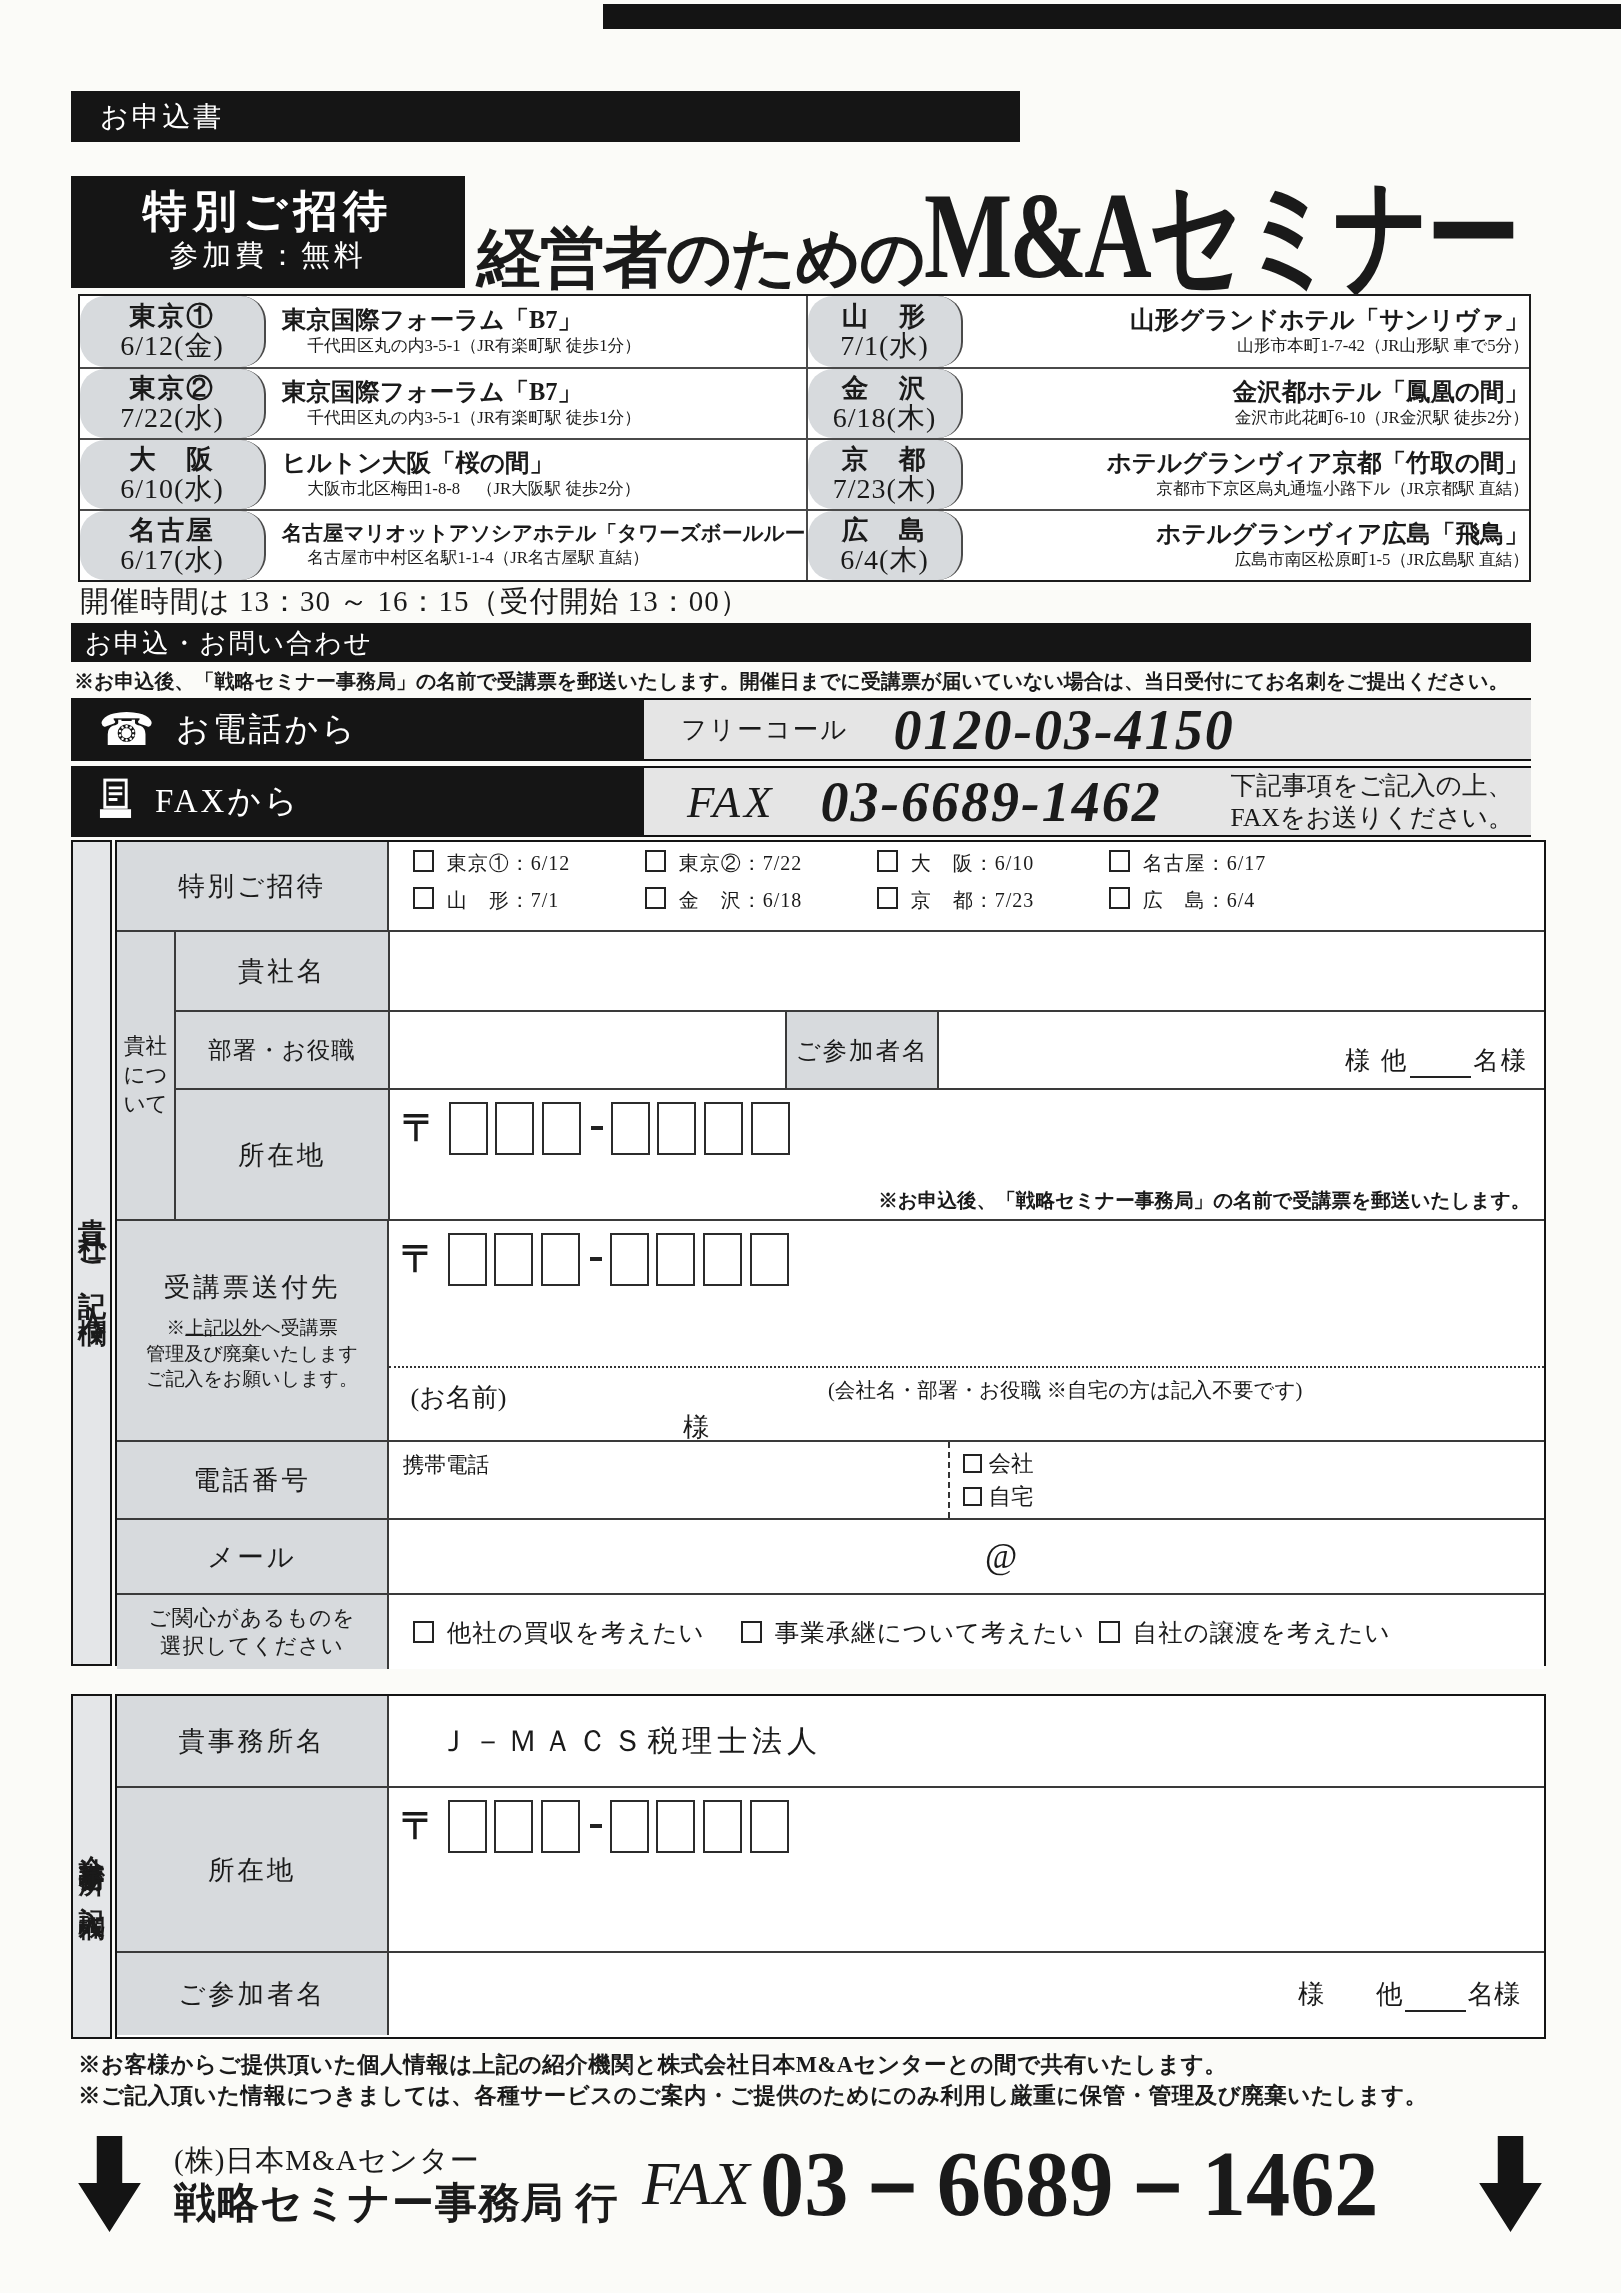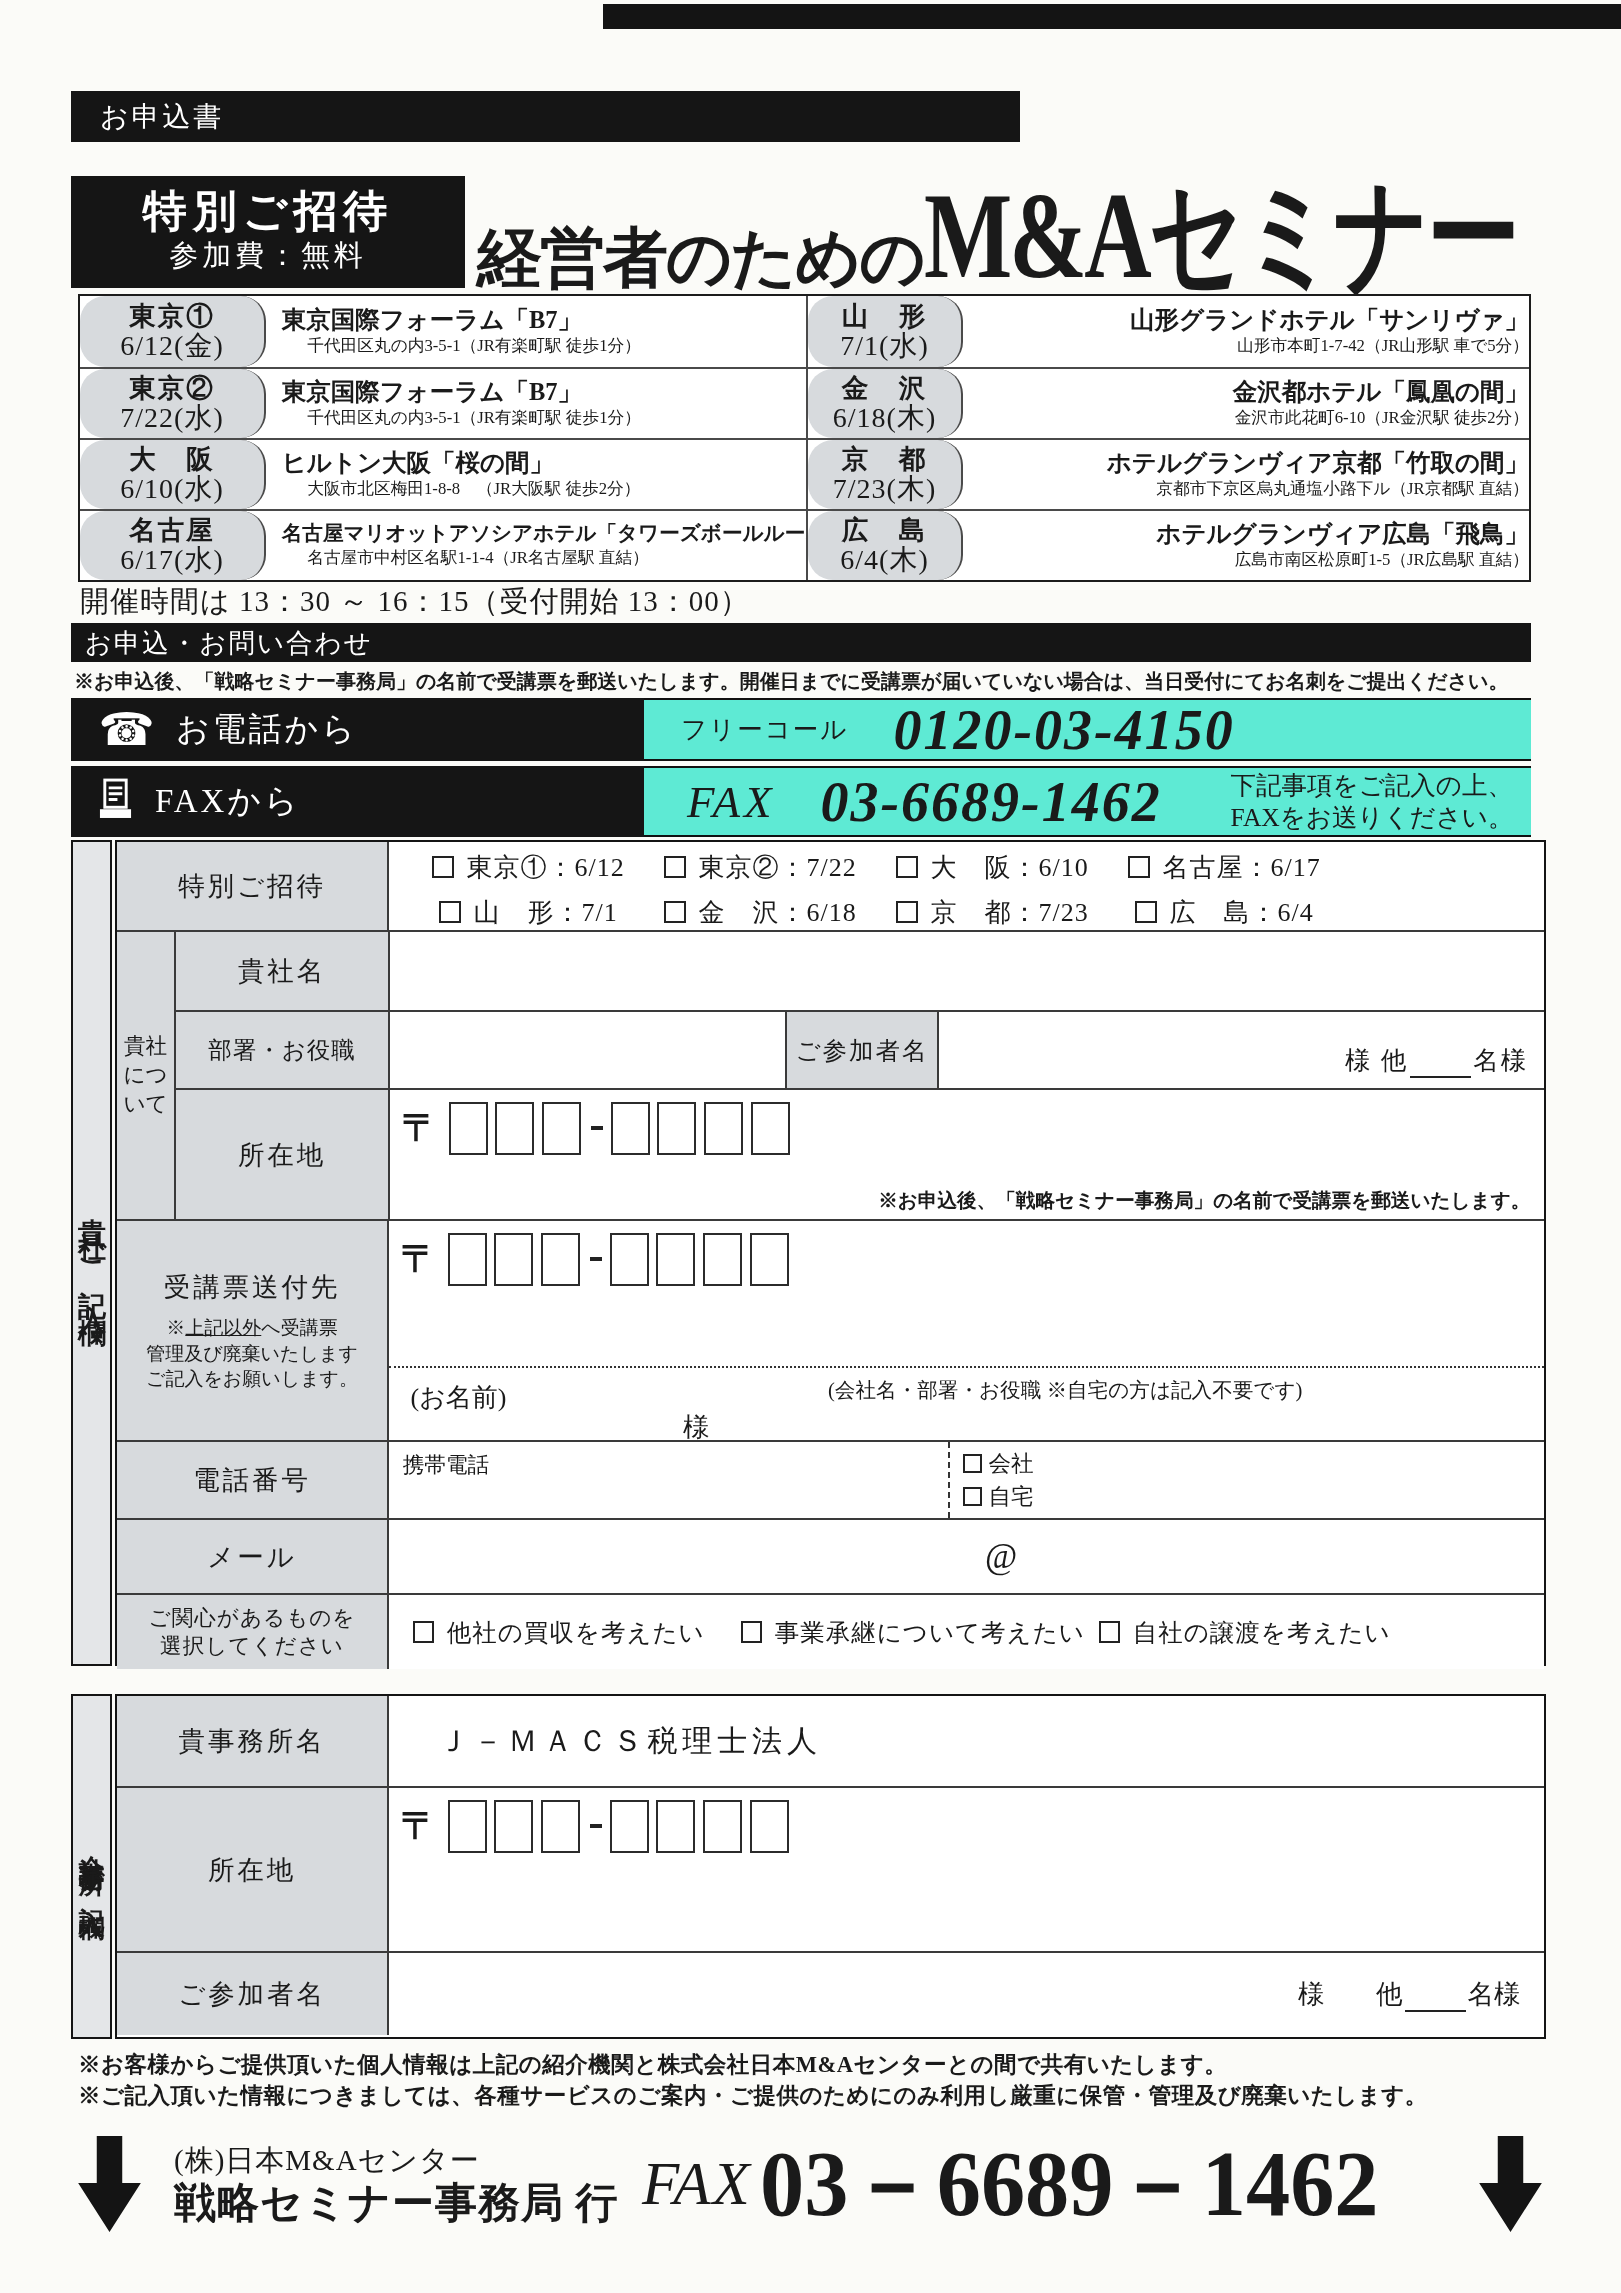--- a/index.html
+++ b/index.html
@@ -39,21 +39,21 @@
   
   .contactbar { position:absolute; left:71px; top:623px; width:1460px; height:39px; background:#151515; color:#fff;
                 display:flex; align-items:center; padding-left:13.7px; font-size:26.5px; letter-spacing:2px; }
   .contactnote { position:absolute; left:74px; top:668px; width:1457px; font-size:20px; font-weight:bold; }
 
   .crow { position:absolute; left:71px; width:1460px; display:flex; }
   .crow.phone { top:698px; height:63px; } .crow.fax { top:766px; height:71px; }
   .blacklabel { width:573px; background:#151515; color:#fff; display:flex; align-items:center; gap:21.6px; padding-left:27.4px; }
   .blacklabel .t { font-size:33px; letter-spacing:2.9px; }
   .phone-glyph { font-size:45px; line-height:1; font-family:"DejaVu Sans",sans-serif; }
-  .cbody { flex:1; border-top:2px solid #111; border-bottom:2px solid #111; display:flex; align-items:center; background:#5eead4; }
+  .cbody { flex:1; border-top:2px solid #111; border-bottom:2px solid #111; display:flex; align-items:center; background:#e5e5e5; }
   .freecall { font-size:25.5px; margin-left:37px; letter-spacing:2px; }
   .bignum { font-size:56px; font-weight:bold; font-style:italic; letter-spacing:2px; margin-left:45px; }
   .faxword { font-size:45px; font-style:italic; margin-left:43px; letter-spacing:3.9px; }
   .faxnote { margin-left:auto; margin-right:17.6px; font-size:25.5px; line-height:1.25; }
 
   
   .side { position:absolute; left:71px; width:41px; border:2.9px solid #141414; background:#e4e6e8;
           display:flex; align-items:center; justify-content:center; }
   .side span { writing-mode:vertical-rl; text-orientation:upright; font-size:28px; font-weight:bold; letter-spacing:13.7px; }
   .side.s1 { top:840px; height:826px; } .side.s2 { top:1694px; height:345px; }
@@ -70,21 +70,21 @@
 
   .groupwrap { display:flex; border-top:2px solid #3a3a3a; }
   .groupcell { width:59px; background:#d7dadd; border-right:2px solid #3a3a3a; display:flex; align-items:center; justify-content:center; }
   .groupcell span { font-size:21.6px; line-height:1.35; width:47px; text-align:center; }
   .groupcol { flex:1; }
   .groupcol .frow:first-child { border-top:none; }
 
   .cb { width:21.6px; height:21.6px; border:2px solid #222; display:inline-block; vertical-align:-2px; margin-right:12.7px; background:#fff; }
   .cb-s { width:18.6px; height:18.6px; border:2px solid #222; display:inline-block; vertical-align:-2px; margin-right:6.9px; background:#fff; }
   .optline { display:flex; padding-left:23.5px; }
-  .optitem { width:232px; font-size:26px; letter-spacing:1px;text-align:center; }
+  .optitem { width:232px; font-size:20px; letter-spacing:1px; }
 
   .seg { border-right:2px solid #3a3a3a; }
   .seg-gray { background:#d7dadd; display:flex; align-items:center; justify-content:center; font-size:24.5px; letter-spacing:2px; border-right:2px solid #3a3a3a; }
   .suffix { position:absolute; right:15.7px; bottom:9.8px; font-size:25.5px; letter-spacing:2px; }
   .blank { display:inline-block; width:61px; border-bottom:2px solid #222; height:27.4px; vertical-align:bottom; margin:0 2px; }
 
   .postal { display:flex; align-items:center; position:absolute; left:11.8px; top:11.8px; }
   .ycode { font-size:37px; font-weight:bold; margin-right:9.8px; }
   .pbox { width:39px; height:53px; border:2px solid #2b2b2b; background:#fff; margin-right:7.8px; }
   .pdash { width:11.8px; height:3.9px; background:#222; margin:0 7.8px 0 2px; }

